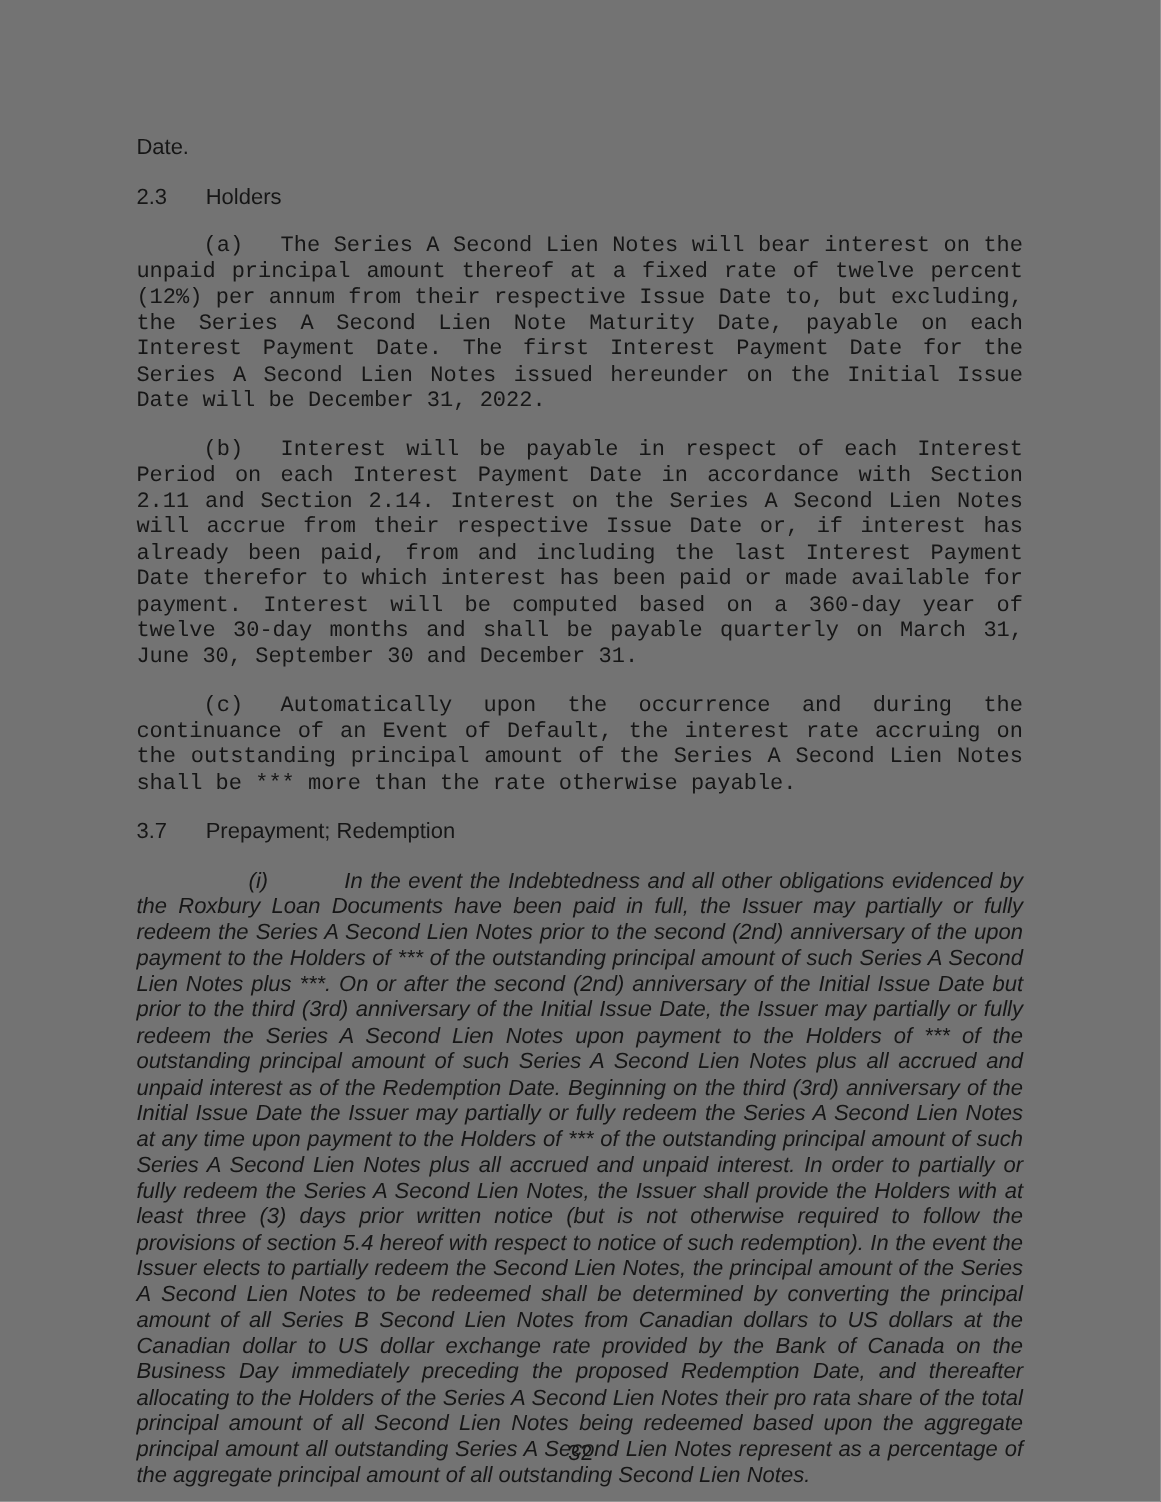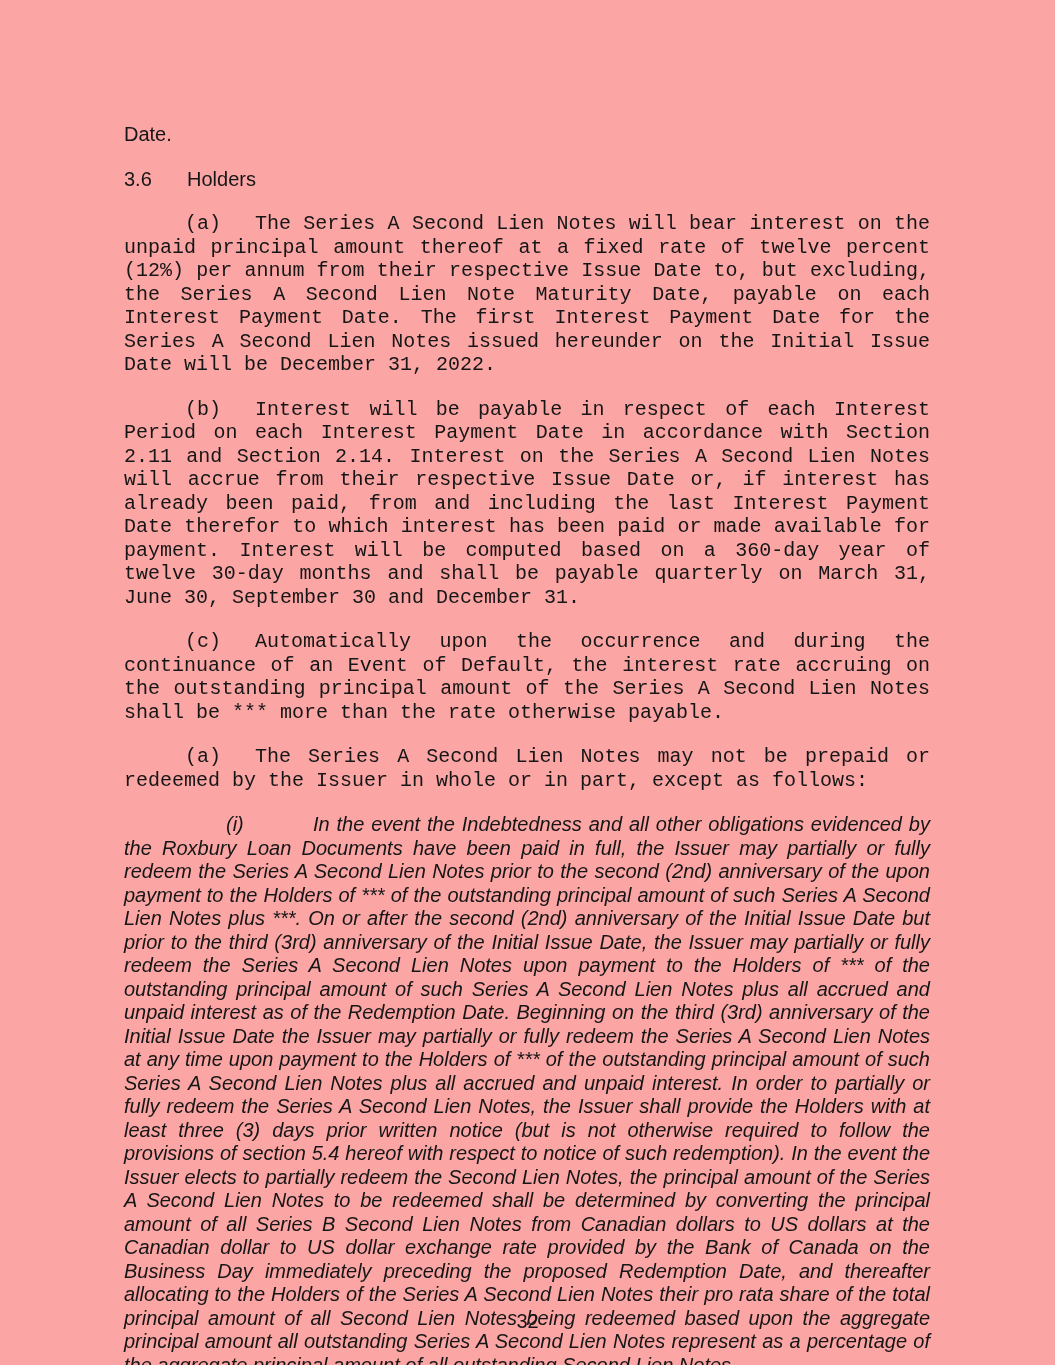--- a/index.html
+++ b/index.html
@@ -7,21 +7,21 @@
   body {
     width: 1055px;
     height: 1365px;
     background: #ffffff;
     font-family: "Liberation Sans", sans-serif;
   }
   .page {
     position: relative;
     width: 1055px;
     height: 1365px;
-    background: #fca5a5;
+    background: #737373;
     color: #161616;
     font-size: 20px;
     line-height: 23.5px;
     overflow: hidden;
   }
   .content {
     position: absolute;
     top: 123px;
     left: 124px;
     width: 806px;
@@ -57,39 +57,39 @@
 </style>
 </head>
 <body>
 
 <div class="page">
   <div class="content">
 
     <p class="body-para">Date.</p>
 
     <div class="heading">
-      <span class="sec-num">3.6</span><span class="sec-title">Holders</span>
+      <span class="sec-num">2.3</span><span class="sec-title">Holders</span>
     </div>
 
     <p class="body-para indent-1">
       <span class="plabel w1">(a)</span><span>The Series A Second Lien Notes will bear interest on the unpaid principal amount thereof at a fixed rate of twelve percent (12%) per annum from their respective Issue Date to, but excluding, the Series A Second Lien Note Maturity Date, payable on each Interest Payment Date. The first Interest Payment Date for the Series A Second Lien Notes issued hereunder on the Initial Issue Date will be December 31, 2022.</span>
     </p>
 
     <p class="body-para indent-1">
       <span class="plabel w1">(b)</span><span>Interest will be payable in respect of each Interest Period on each Interest Payment Date in accordance with Section 2.11 and Section 2.14. Interest on the Series A Second Lien Notes will accrue from their respective Issue Date or, if interest has already been paid, from and including the last Interest Payment Date therefor to which interest has been paid or made available for payment. Interest will be computed based on a 360-day year of twelve 30-day months and shall be payable quarterly on March 31, June 30, September 30 and December 31.</span>
     </p>
 
     <p class="body-para indent-1">
       <span class="plabel w1">(c)</span><span>Automatically upon the occurrence and during the continuance of an Event of Default, the interest rate accruing on the outstanding principal amount of the Series A Second Lien Notes shall be *** more than the rate otherwise payable.</span>
     </p>
 
+    <div class="heading">
+      <span class="sec-num">3.7</span><span class="sec-title">Prepayment; Redemption</span>
+    </div>
 
-    <p class="body-para indent-1">
-      <span class="plabel w1">(a)</span><span>The Series A Second Lien Notes may not be prepaid or redeemed by the Issuer in whole or in part, except as follows:</span>
-    </p>
 
     <p class="body-para indent-2">
       <span class="plabel w2">(i)</span><span>In the event the Indebtedness and all other obligations evidenced by the Roxbury Loan Documents have been paid in full, the Issuer may partially or fully redeem the Series A Second Lien Notes prior to the second (2nd) anniversary of the upon payment to the Holders of *** of the outstanding principal amount of such Series A Second Lien Notes plus ***. On or after the second (2nd) anniversary of the Initial Issue Date but prior to the third (3rd) anniversary of the Initial Issue Date, the Issuer may partially or fully redeem the Series A Second Lien Notes upon payment to the Holders of *** of the outstanding principal amount of such Series A Second Lien Notes plus all accrued and unpaid interest as of the Redemption Date. Beginning on the third (3rd) anniversary of the Initial Issue Date the Issuer may partially or fully redeem the Series A Second Lien Notes at any time upon payment to the Holders of *** of the outstanding principal amount of such Series A Second Lien Notes plus all accrued and unpaid interest. In order to partially or fully redeem the Series A Second Lien Notes, the Issuer shall provide the Holders with at least three (3) days prior written notice (but is not otherwise required to follow the provisions of section 5.4 hereof with respect to notice of such redemption). In the event the Issuer elects to partially redeem the Second Lien Notes, the principal amount of the Series A Second Lien Notes to be redeemed shall be determined by converting the principal amount of all Series B Second Lien Notes from Canadian dollars to US dollars at the Canadian dollar to US dollar exchange rate provided by the Bank of Canada on the Business Day immediately preceding the proposed Redemption Date, and thereafter allocating to the Holders of the Series A Second Lien Notes their pro rata share of the total principal amount of all Second Lien Notes being redeemed based upon the aggregate principal amount all outstanding Series A Second Lien Notes represent as a percentage of the aggregate principal amount of all outstanding Second Lien Notes.</span>
     </p>
 
   </div>
 
   <div class="page-number">32</div>
 </div>
 

